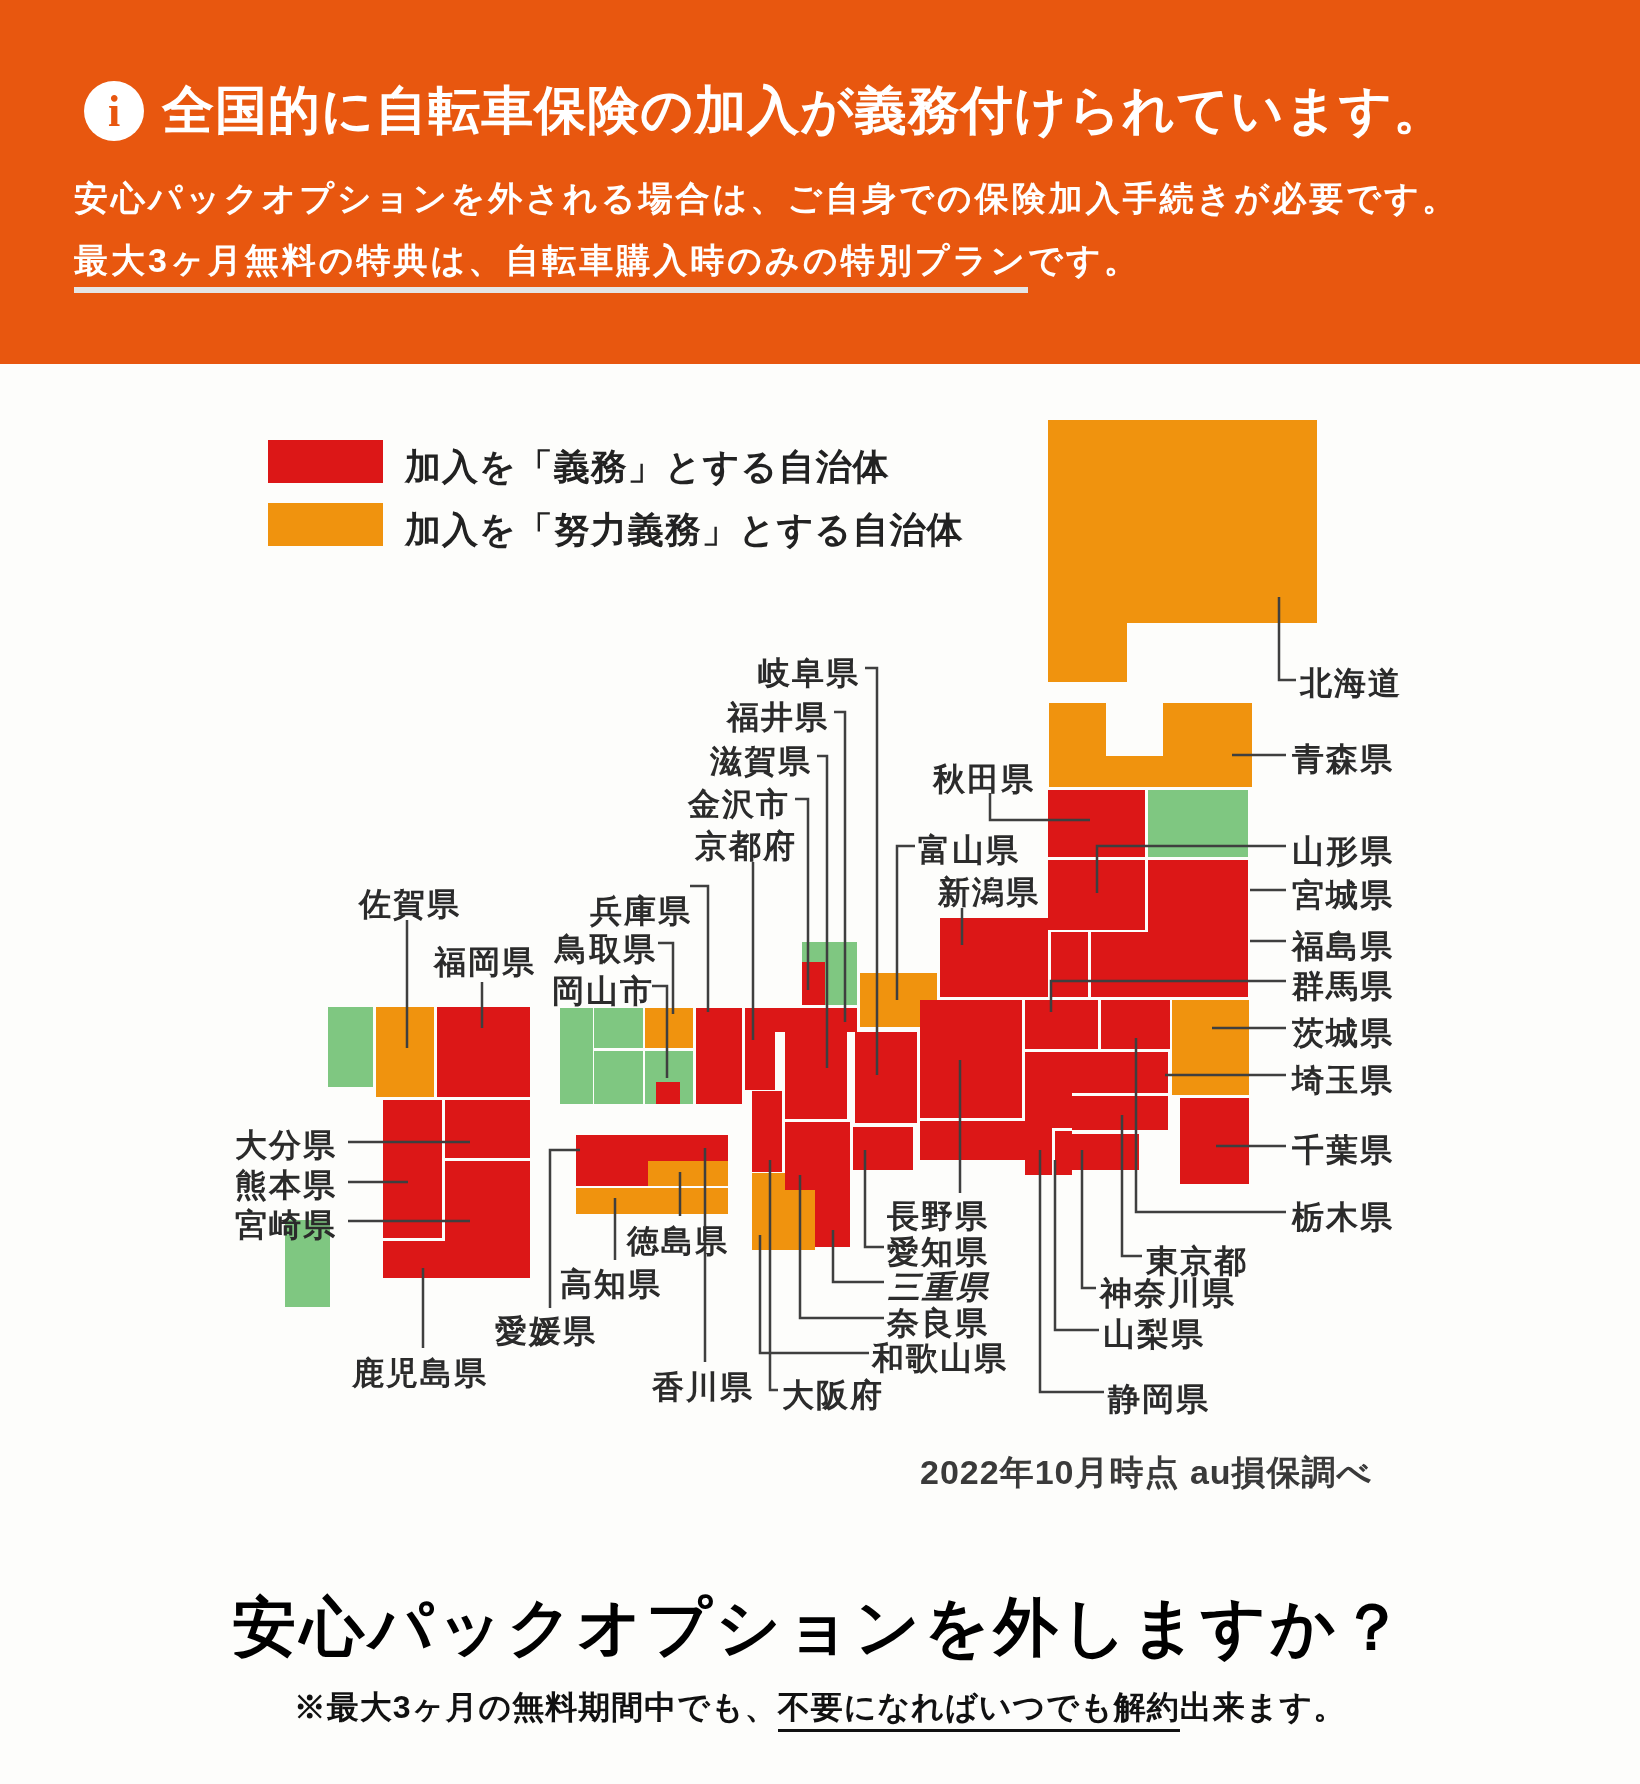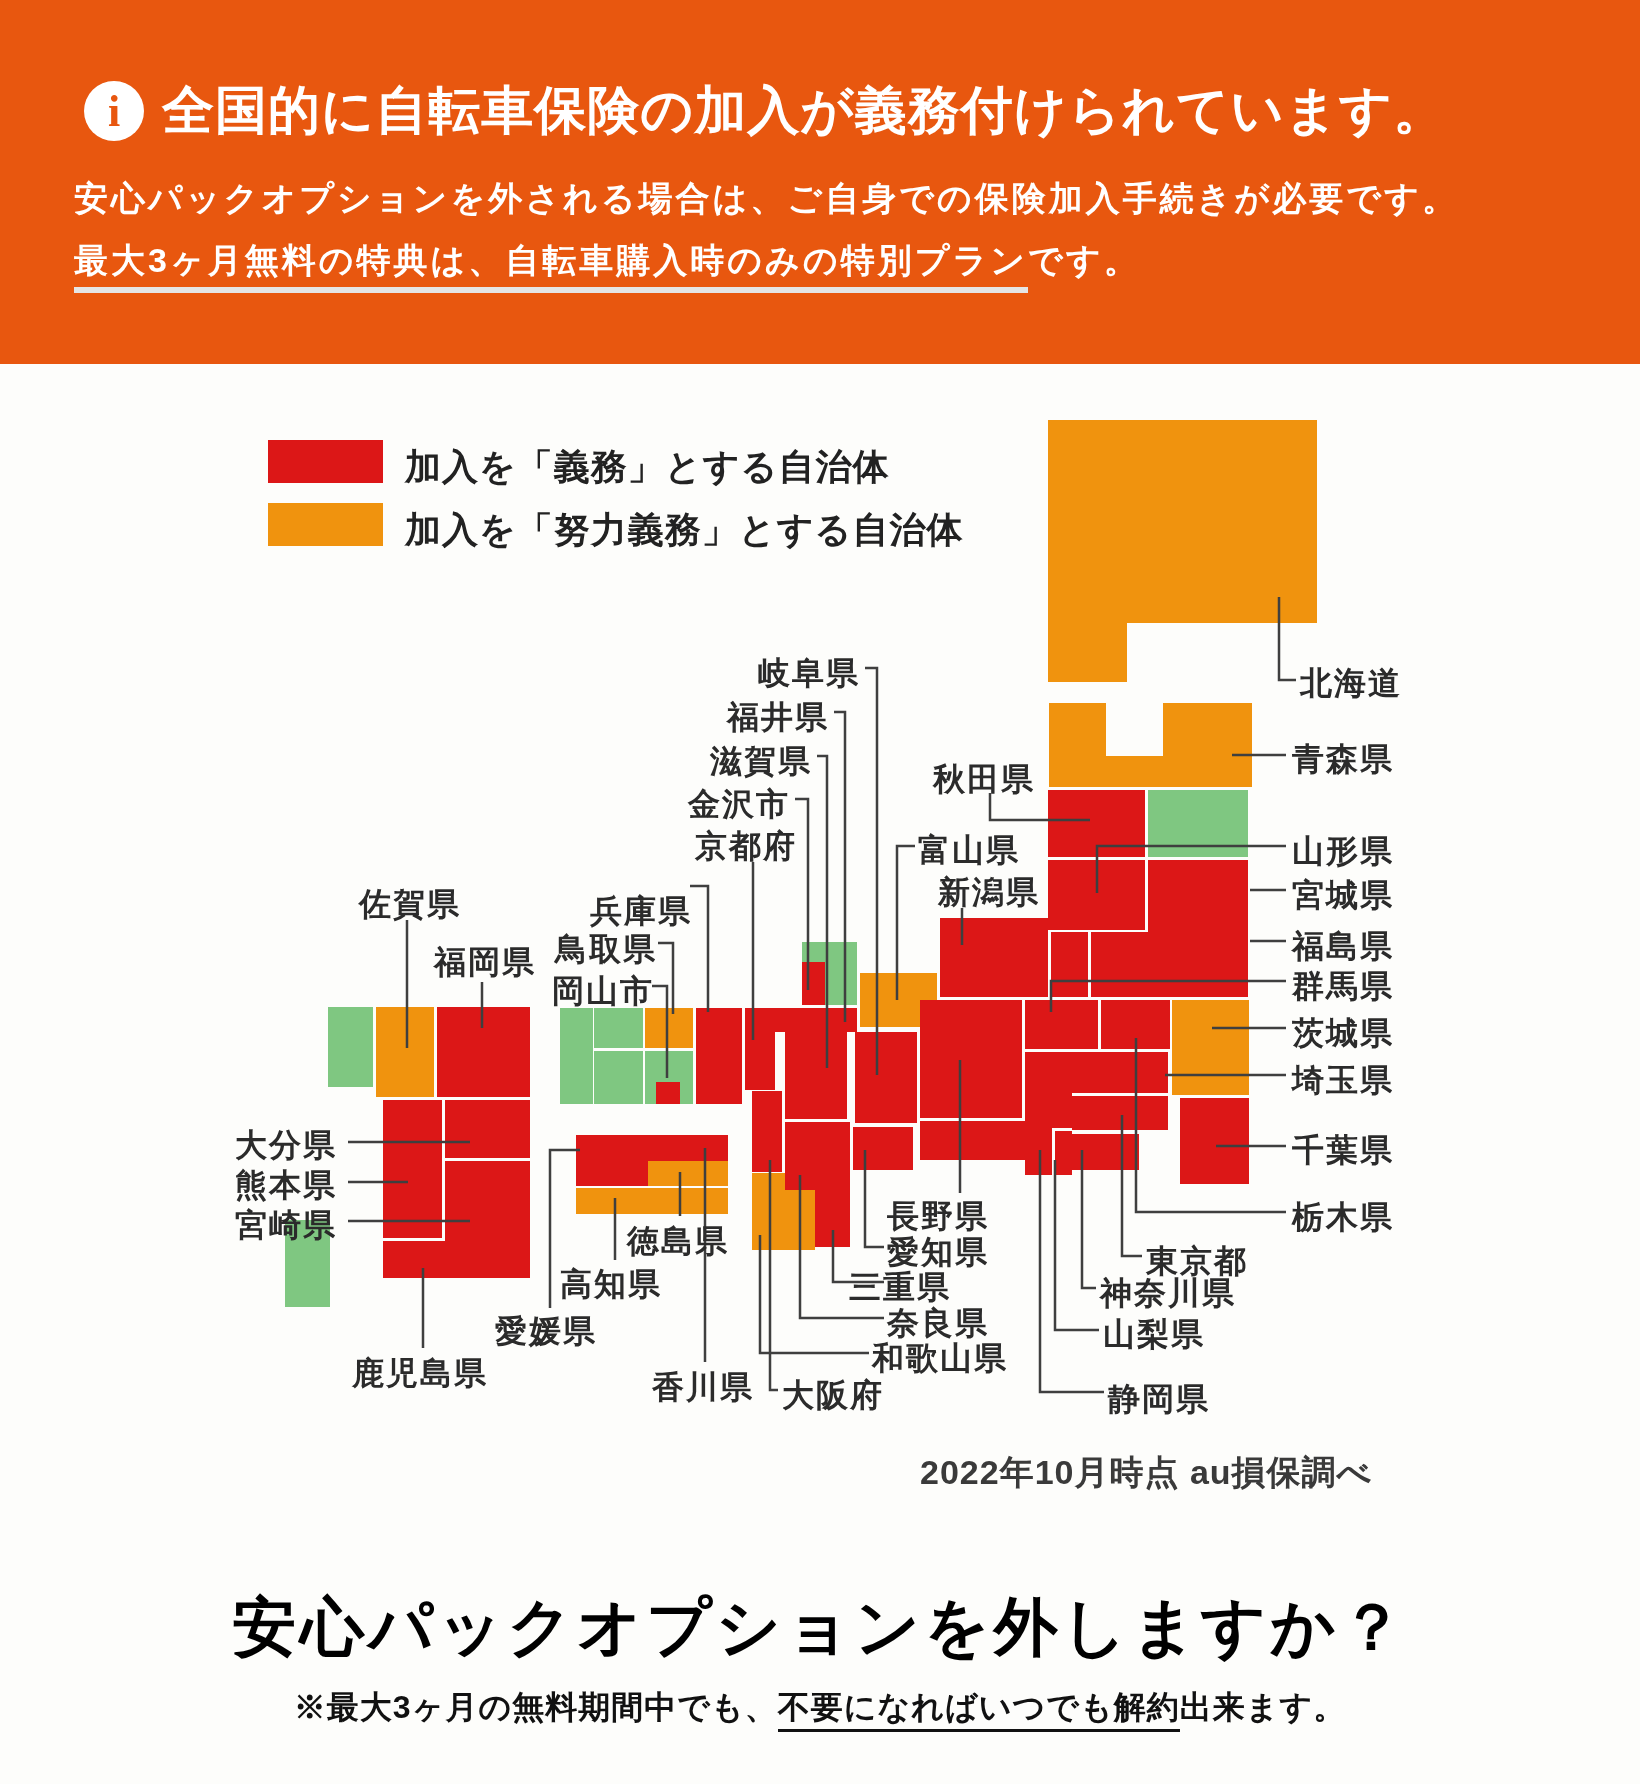--- a/index.html
+++ b/index.html
@@ -180,21 +180,21 @@
       <div class="map-label" style="left: 235px; top: 1164px;">熊本県</div>
       <div class="map-label" style="left: 235px; top: 1204px;">宮崎県</div>
       <div class="map-label" style="left: 352px; top: 1352px;">鹿児島県</div>
       <div class="map-label" style="left: 495px; top: 1310px;">愛媛県</div>
       <div class="map-label" style="left: 560px; top: 1263px;">高知県</div>
       <div class="map-label" style="left: 627px; top: 1220px;">徳島県</div>
       <div class="map-label" style="left: 652px; top: 1366px;">香川県</div>
       <div class="map-label" style="left: 782px; top: 1374px;">大阪府</div>
       <div class="map-label" style="left: 887px; top: 1195px;">長野県</div>
       <div class="map-label" style="left: 887px; top: 1231px;">愛知県</div>
-      <div class="map-label" style="left: 849px; top: 1266px;">三重県</div>
+      <div class="map-label" style="left: 888px; top: 1266px; font-style: italic;">三重県</div>
       <div class="map-label" style="left: 887px; top: 1302px;">奈良県</div>
       <div class="map-label" style="left: 872px; top: 1337px; text-align: right;">和歌山県</div>
       <div class="map-label" style="left: 1146px; top: 1240px;">東京都</div>
       <div class="map-label" style="left: 1100px; top: 1272px;">神奈川県</div>
       <div class="map-label" style="left: 1103px; top: 1313px;">山梨県</div>
       <div class="map-label" style="left: 1108px; top: 1378px;">静岡県</div>
     </div>
 
   <div class="source-note">2022年10月時点 au損保調べ</div>
 

